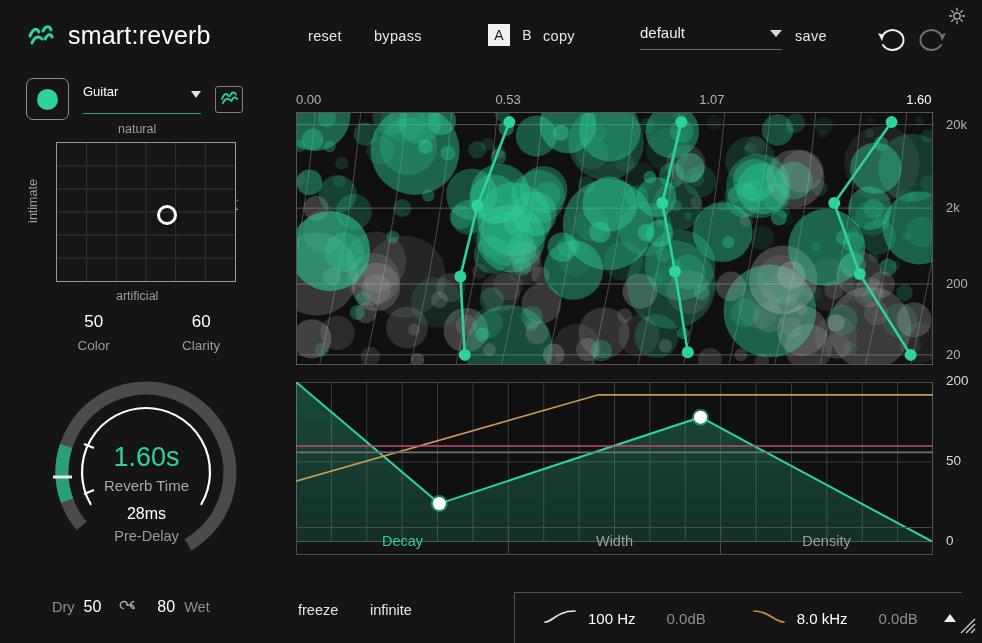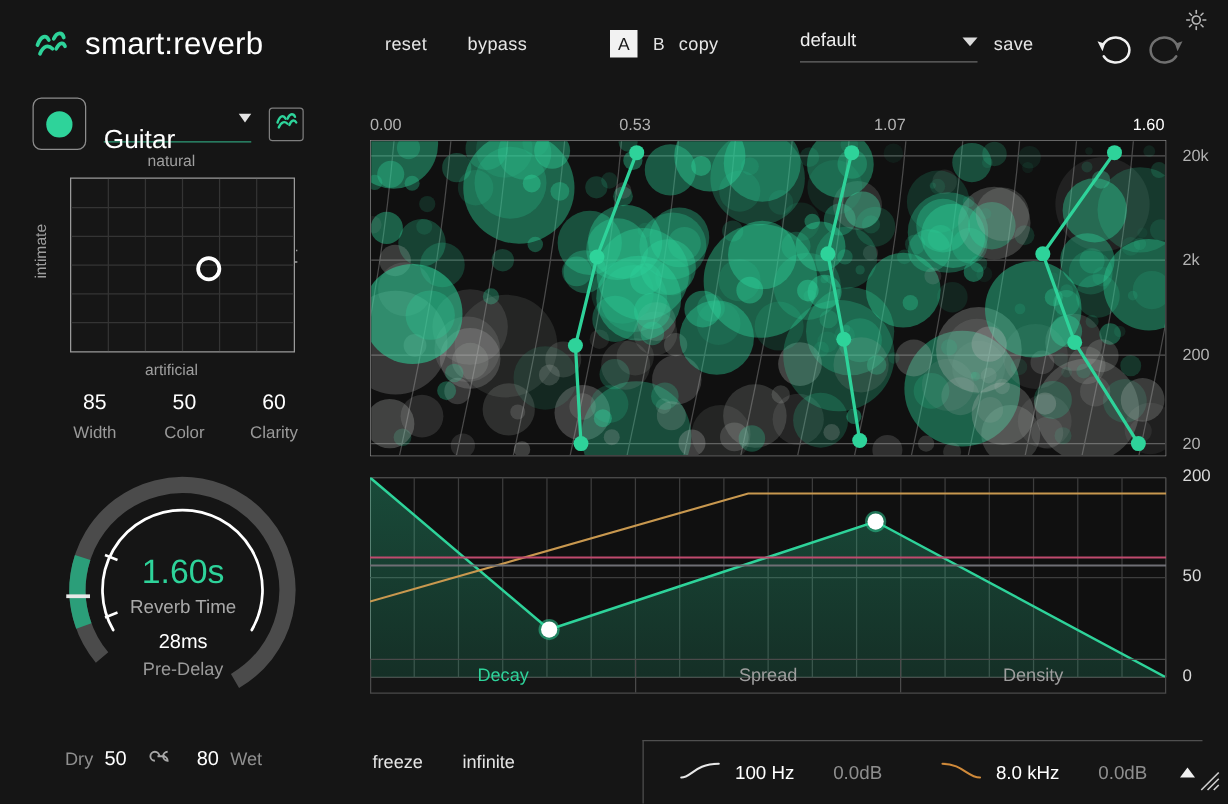--- a/index.html
+++ b/index.html
@@ -51,21 +51,21 @@
 
   
   .inst-row { position: absolute; left: 26px; top: 78px; display: flex; align-items: center; gap: 14px; }
   .inst-led {
     width: 43px; height: 42px; border: 1px solid #8d8d8d; border-radius: 7px;
     display: flex; align-items: center; justify-content: center; cursor: pointer;
   }
   .inst-led .dot { width: 21px; height: 21px; border-radius: 50%; background: #2ed39a; }
   .inst-sel { width: 118px; height: 30px; border-bottom: 1px solid #2e9c78;
               display: flex; align-items: flex-start; justify-content: space-between; cursor: pointer; }
-  .inst-name { font-size: 21px; color: #fff; margin-top: 16px; }
+  .inst-name { font-size: 13px; color: #fff; }
   .inst-caret { width: 0; height: 0; border-left: 5.5px solid transparent; border-right: 5.5px solid transparent;
                 border-top: 7px solid #e4e4e4; margin-top: 7px; }
   .wave-btn { width: 28px; height: 27px; border: 1px solid #7e7e7e; border-radius: 3px;
               display: flex; align-items: center; justify-content: center; cursor: pointer; }
 
   
   .xy-block { position: absolute; left: 56px; top: 126px; width: 180px; height: 180px; }
   .xy-pad { position: absolute; left: 0; top: 16px; width: 180px; height: 140px;
             border: 1px solid #9a9a9a; background: #161616; cursor: crosshair; }
   .xy-lbl { position: absolute; font-size: 12.5px; color: #9e9e9e; }
@@ -233,24 +233,20 @@
           <line x1="0" y1="46" x2="178" y2="46" stroke="#343434" stroke-width="1"></line>
           <line x1="0" y1="69" x2="178" y2="69" stroke="#343434" stroke-width="1"></line>
           <line x1="0" y1="92" x2="178" y2="92" stroke="#343434" stroke-width="1"></line>
           <line x1="0" y1="115" x2="178" y2="115" stroke="#343434" stroke-width="1"></line>
         </svg>
       <div class="xy-knob" id="xy-knob" style="left: 100.36px; top: 61.76px;"></div>
     </div>
   </div>
 
   <div class="param3">
-    <div class="p3">
-      <div class="v">85</div>
-      <div class="n">Width</div>
-    </div>
     <div class="p3">
       <div class="v">50</div>
       <div class="n">Color</div>
     </div>
     <div class="p3">
       <div class="v">60</div>
       <div class="n">Clarity</div>
     </div>
   </div>
 
@@ -635,21 +631,21 @@
         <polyline points="0,70.39999999999999 637,70.39999999999999" stroke="#6e6e74" stroke-width="1.7" fill="none"></polyline>
       </svg>
   </div>
   <div class="env-axis">
       <span class="ey-t" style="top: -9px;">200</span>
       <span class="ey-t" style="top: 71px;">50</span>
       <span class="ey-t" style="top: 151px;">0</span>
     </div>
   <div class="env-tabs">
     <div class="env-tab active">Decay</div>
-    <div class="env-tab">Spread</div>
+    <div class="env-tab">Width</div>
     <div class="env-tab">Density</div>
   </div>
 
   <button class="bot-btn" id="btn-freeze">freeze</button>
   <button class="bot-btn" id="btn-infinite">infinite</button>
 
   <div class="eq-bar">
     <div class="eq-item" style="margin-left:28px;">
       <span>
         <svg width="34" height="16" viewBox="0 0 34 16">

